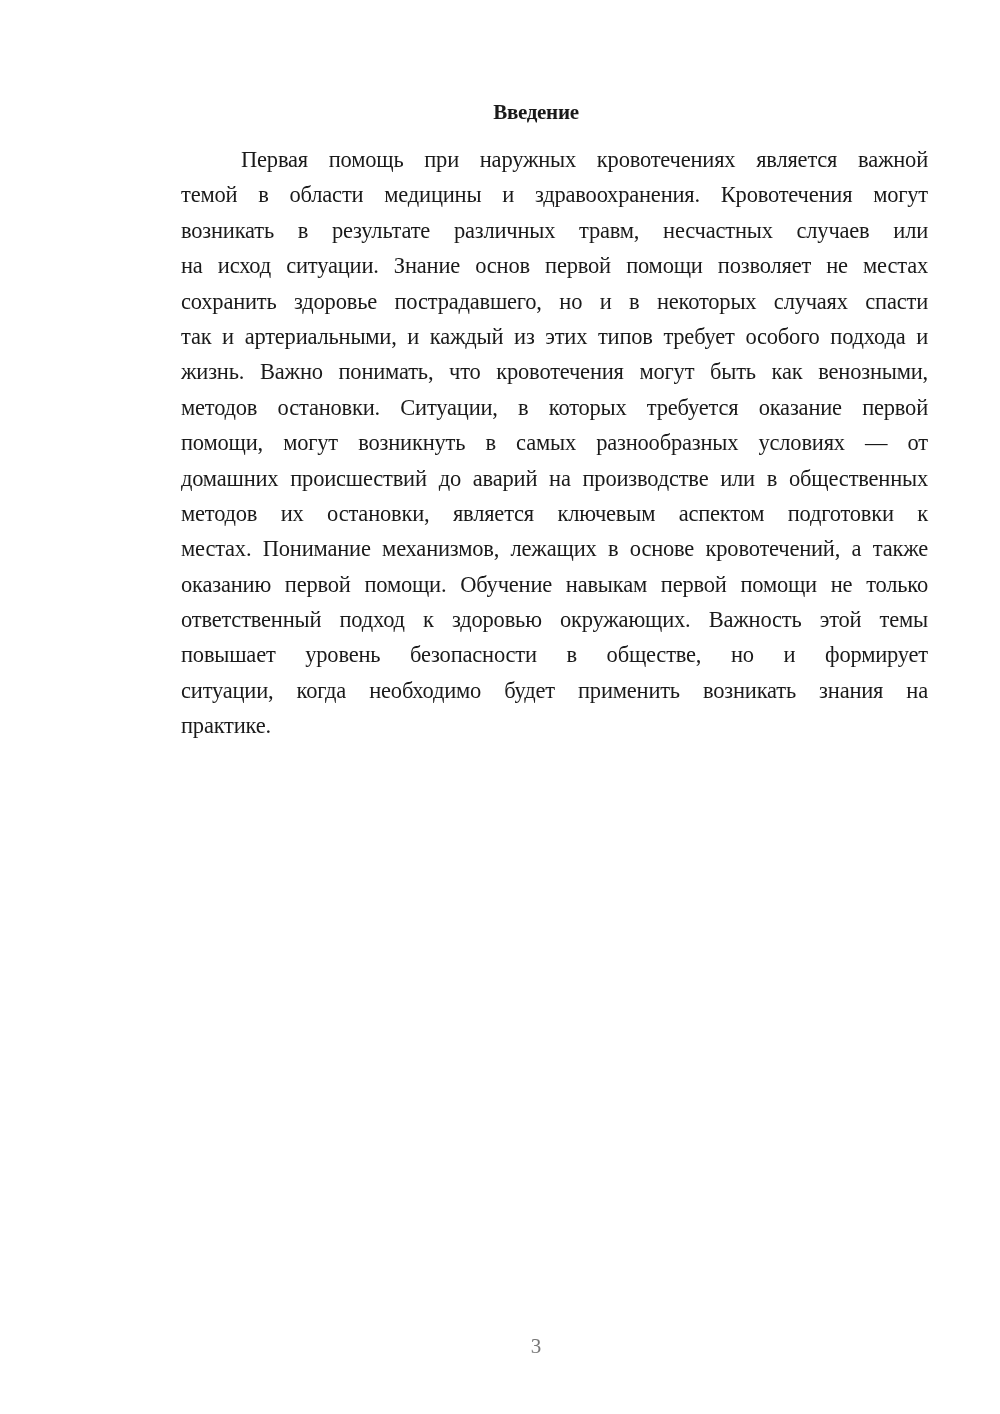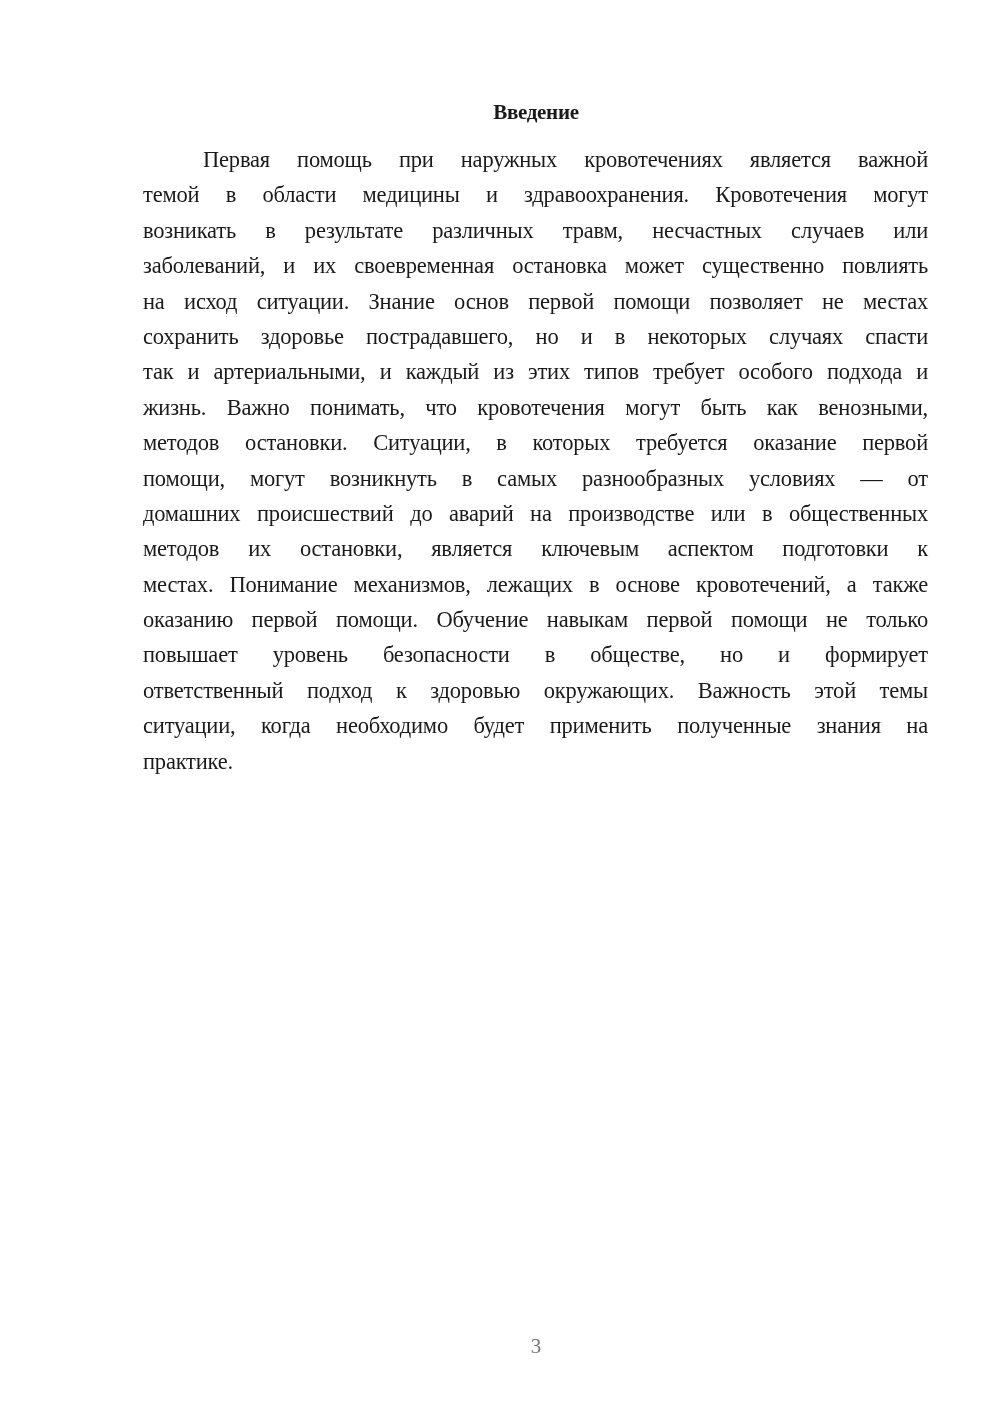--- a/index.html
+++ b/index.html
@@ -40,20 +40,21 @@
       width: 785px;
     }
     .line {
       height: 35.4px;
       font-size: 22.5px;
       line-height: 30px;
       text-align: justify;
       text-align-last: justify;
       white-space: nowrap;
       letter-spacing: -0.2px;
+      margin-left: 38px;
     }
     .line.first {
       padding-left: 60px;
     }
     .line.last {
       text-align-last: left;
     }
     .page-number {
       position: absolute;
       top: 1334px;
@@ -67,31 +68,30 @@
 </head>
 <body>
 
 <div class="page">
   <div class="heading">Введение</div>
 
   <div class="lines">
     <div class="line first">Первая помощь при наружных кровотечениях является важной</div>
     <div class="line">темой в области медицины и здравоохранения. Кровотечения могут</div>
     <div class="line">возникать в результате различных травм, несчастных случаев или</div>
-    <div class="line">заболеваний, и их своевременная остановка может существенно повлиять</div>
     <div class="line">на исход ситуации. Знание основ первой помощи позволяет не местах</div>
     <div class="line">сохранить здоровье пострадавшего, но и в некоторых случаях спасти</div>
     <div class="line">так и артериальными, и каждый из этих типов требует особого подхода и</div>
     <div class="line">жизнь. Важно понимать, что кровотечения могут быть как венозными,</div>
     <div class="line">методов остановки. Ситуации, в которых требуется оказание первой</div>
     <div class="line">помощи, могут возникнуть в самых разнообразных условиях — от</div>
     <div class="line">домашних происшествий до аварий на производстве или в общественных</div>
     <div class="line">методов их остановки, является ключевым аспектом подготовки к</div>
     <div class="line">местах. Понимание механизмов, лежащих в основе кровотечений, а также</div>
     <div class="line">оказанию первой помощи. Обучение навыкам первой помощи не только</div>
+    <div class="line">ответственный подход к здоровью окружающих. Важность этой темы</div>
     <div class="line">повышает уровень безопасности в обществе, но и формирует</div>
-    <div class="line">ответственный подход к здоровью окружающих. Важность этой темы</div>
-    <div class="line">ситуации, когда необходимо будет применить полученные знания на</div>
+    <div class="line">ситуации, когда необходимо будет применить возникать знания на</div>
     <div class="line last">практике.</div>
   </div>
 
   <div class="page-number">3</div>
 </div>
 
 </body></html>

